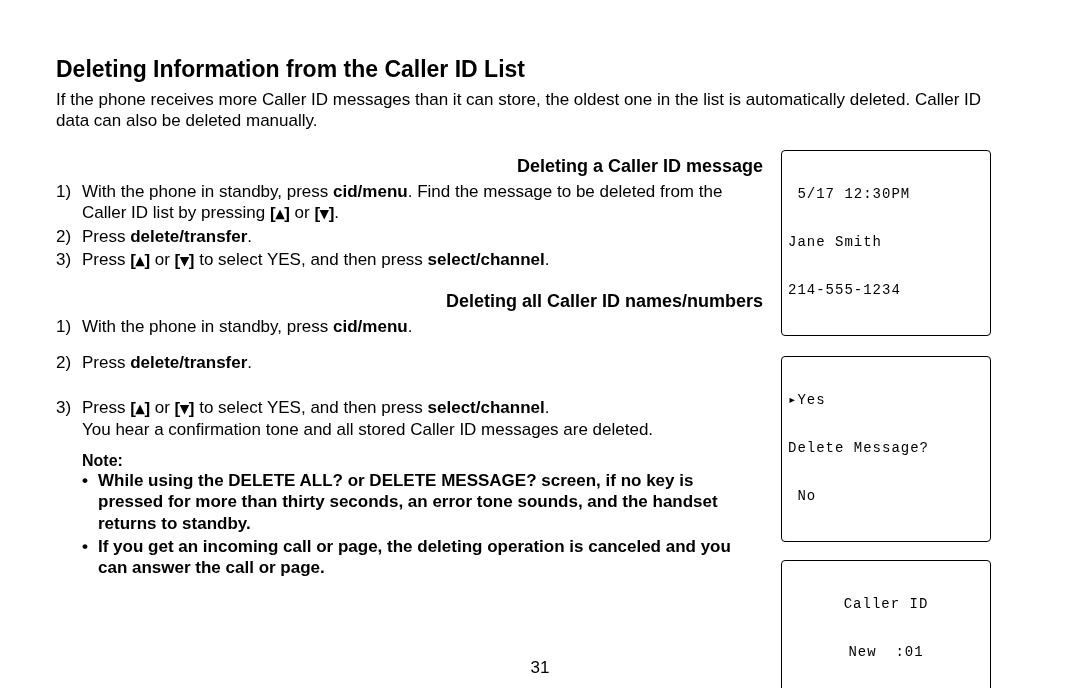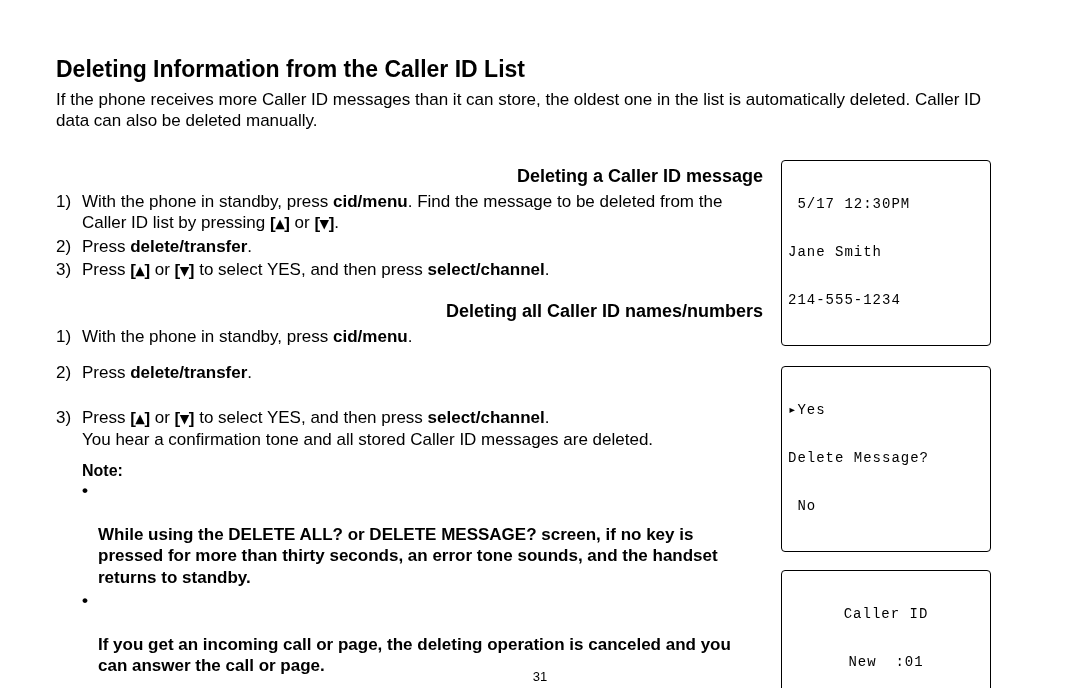--- a/index.html
+++ b/index.html
@@ -1,38 +1,38 @@
 <!DOCTYPE html>
 <html><head>
 <meta charset="utf-8">
 <style>
   * { box-sizing: border-box; margin: 0; padding: 0; }
   html, body { width: 1080px; height: 688px; background: #fff; font-family: Arial, Helvetica, sans-serif; color: #000; }
   .page { padding: 56px 89px 0 56px; position: relative; height: 100%; }
   .main-title { font-size: 23px; font-weight: bold; margin-bottom: 6px; }
-  .intro { font-size: 17px; line-height: 1.25; margin-bottom: 28px; }
+  .intro { font-size: 17px; line-height: 1.25; margin-bottom: 18px; }
   .layout { display: flex; gap: 18px; }
   .left-col { flex: 1 1 auto; }
   .right-col { width: 210px; flex: 0 0 210px; }
   .subhead { font-size: 18px; font-weight: bold; margin-top: 6px; margin-bottom: 4px; text-align: right; }
   ol.steps { list-style: none; font-size: 17px; line-height: 1.25; padding-left: 0; }
   ol.steps > li { display: flex; margin-bottom: 2px; }
   ol.steps > li > .num { width: 26px; flex: 0 0 26px; }
   ol.steps > li > .body { flex: 1 1 auto; }
   .bold { font-weight: bold; }
   .icon-key { display:inline-block; vertical-align: middle; }
   .note-label { font-weight: bold; margin-left: 26px; margin-top: 12px; }
   ul.notes { list-style: none; font-size: 17px; line-height: 1.25; margin-left: 26px; }
   ul.notes > li { display: flex; font-weight: bold; margin-bottom: 2px; }
   ul.notes > li > .bullet { width: 16px; flex: 0 0 16px; }
-  ul.notes > li > .txt { flex: 1 1 auto; margin-top: 44px; }
+  ul.notes > li > .txt { flex: 1 1 auto; }
   .screen { border: 1.5px solid #000; border-radius: 4px; padding: 3px 6px 4px 6px; font-family: "Courier New", monospace; font-size: 14px; line-height: 1.15; letter-spacing: 1px; margin-bottom: 18px; white-space: pre; }
   .screen .line { display:block; }
   .screen .center { text-align: center; display:block; }
-  .page-number { position: absolute; bottom: 4px; left: 0; right: 0; text-align: center; font-size: 13px; }
+  .page-number { position: absolute; bottom: 10px; left: 0; right: 0; text-align: center; font-size: 17px; }
   .gap-md { height: 12px; }
   .gap-lg { height: 22px; }
   .right-spacer-1 { height: 0px; }
   .right-spacer-2 { height: 2px; }
 </style>
 </head>
 <body>
 
 <div class="page">
 

